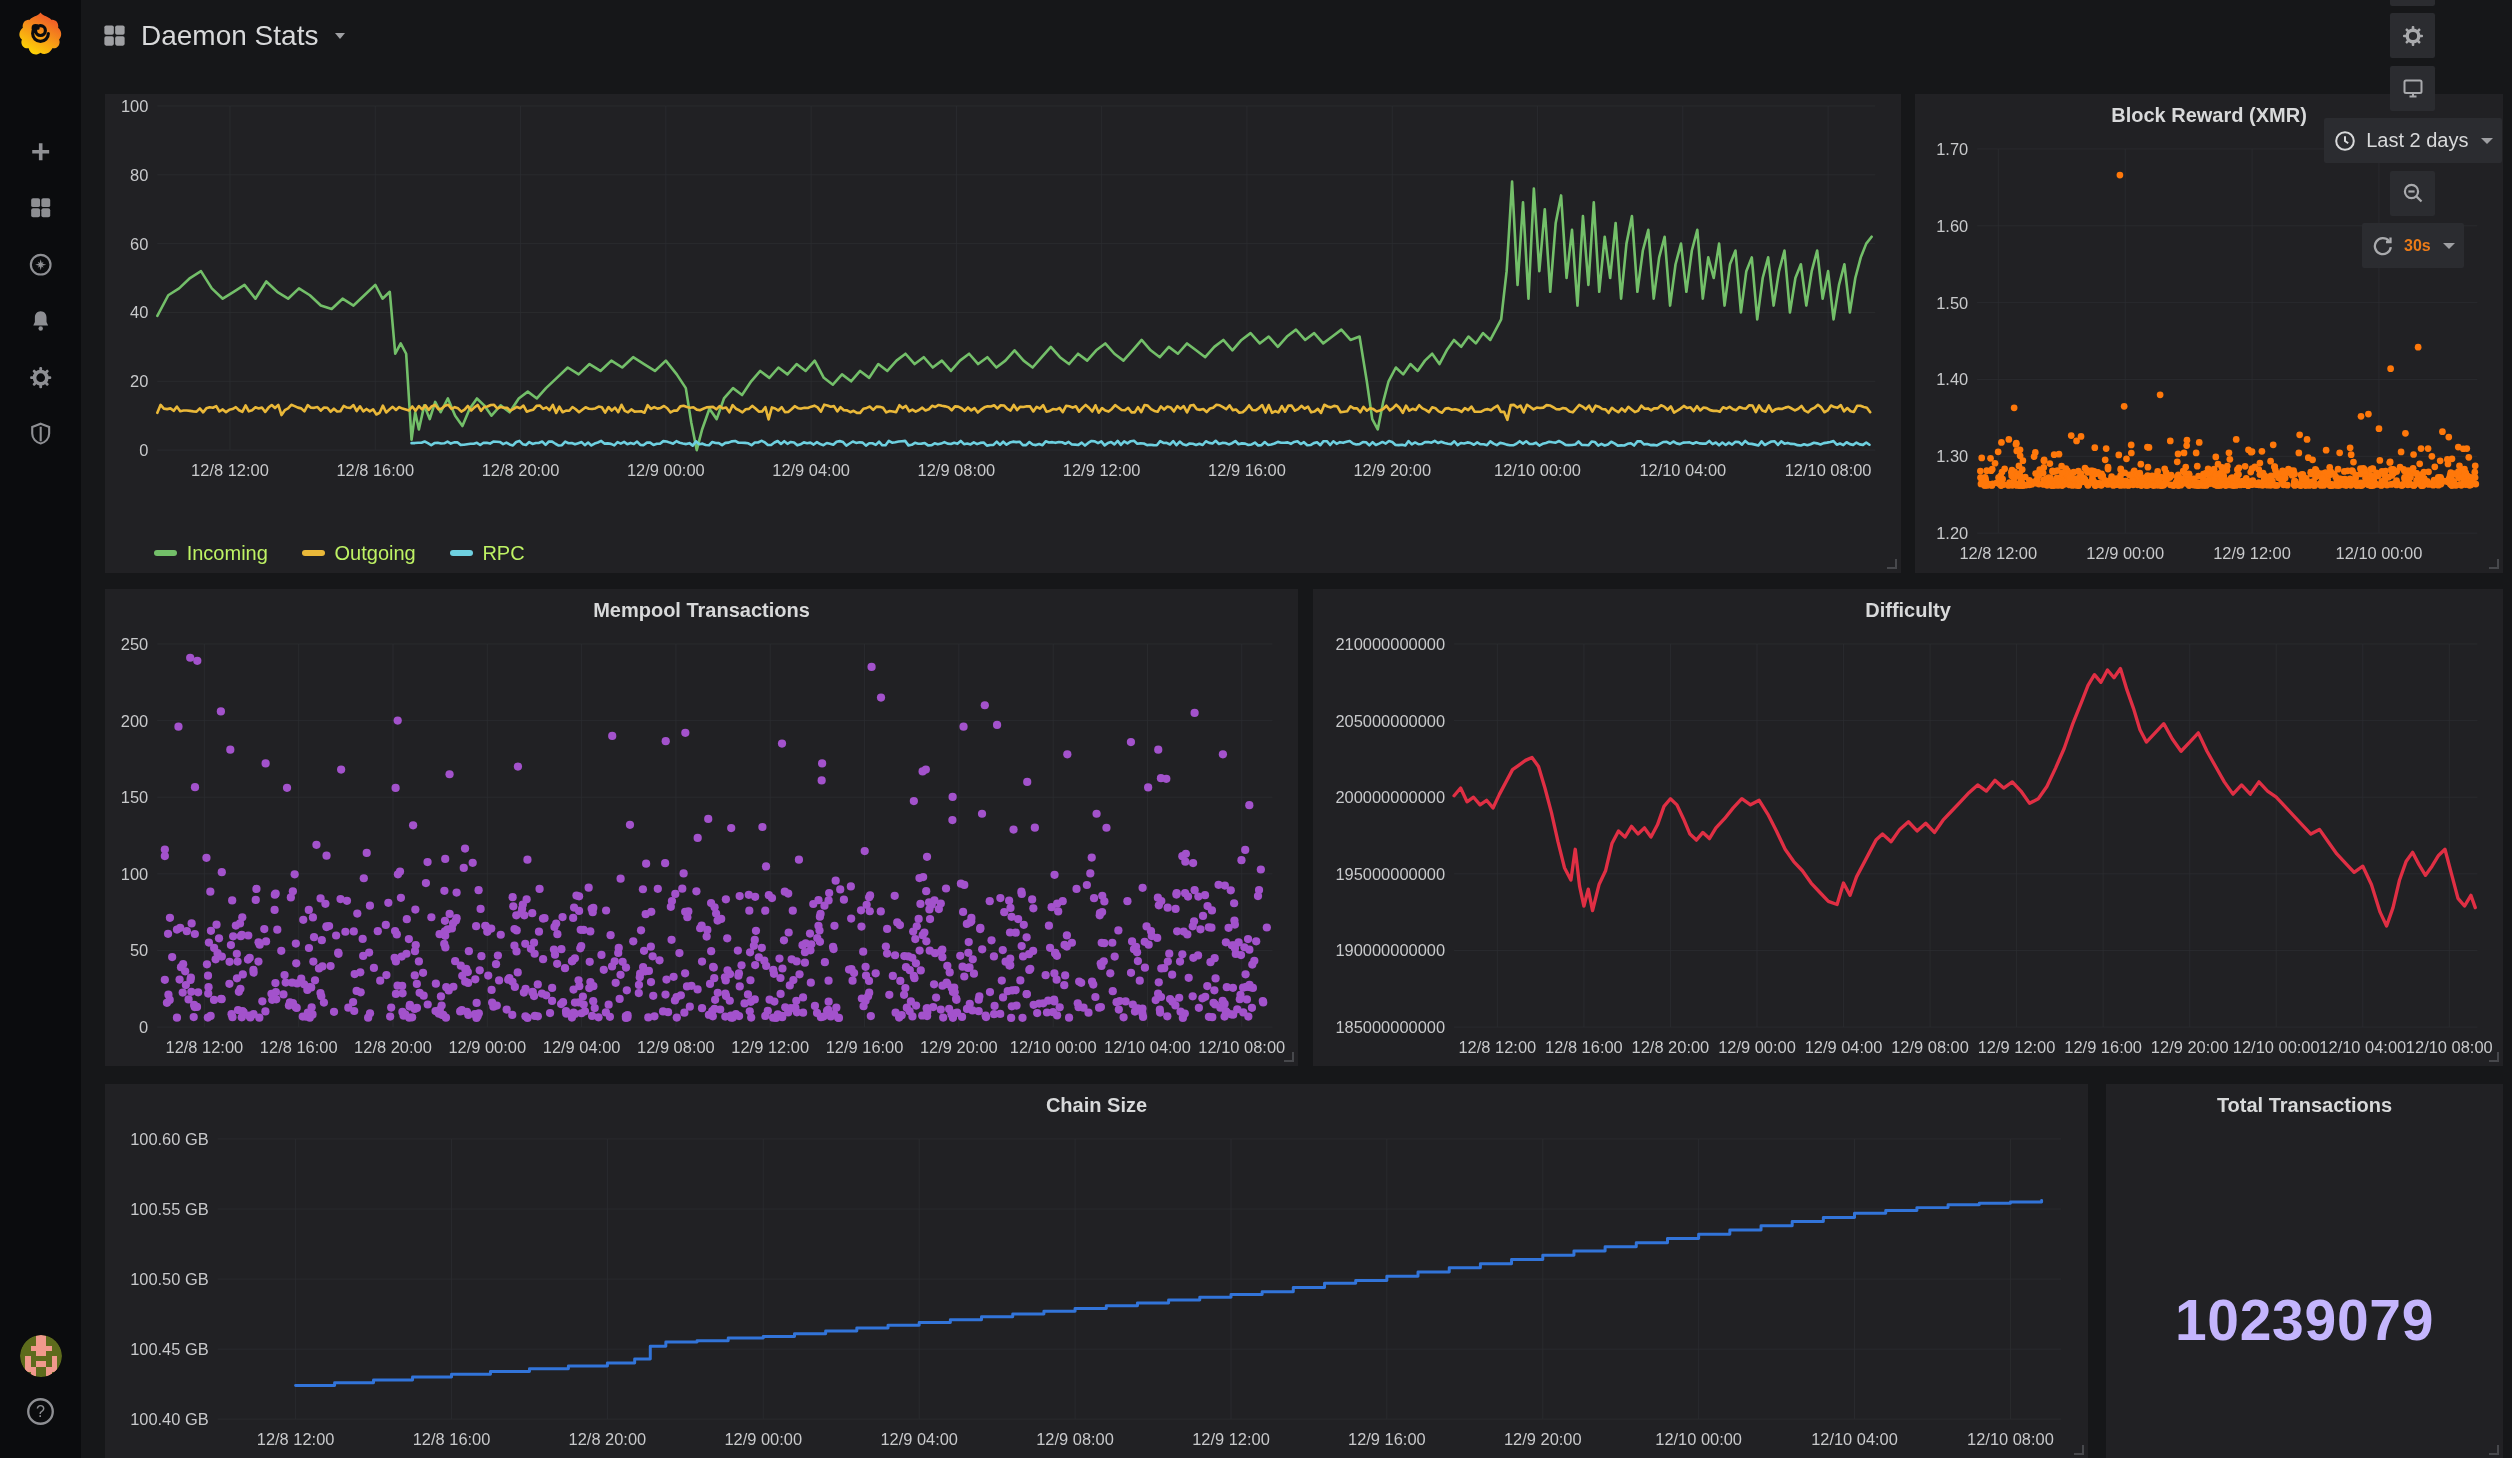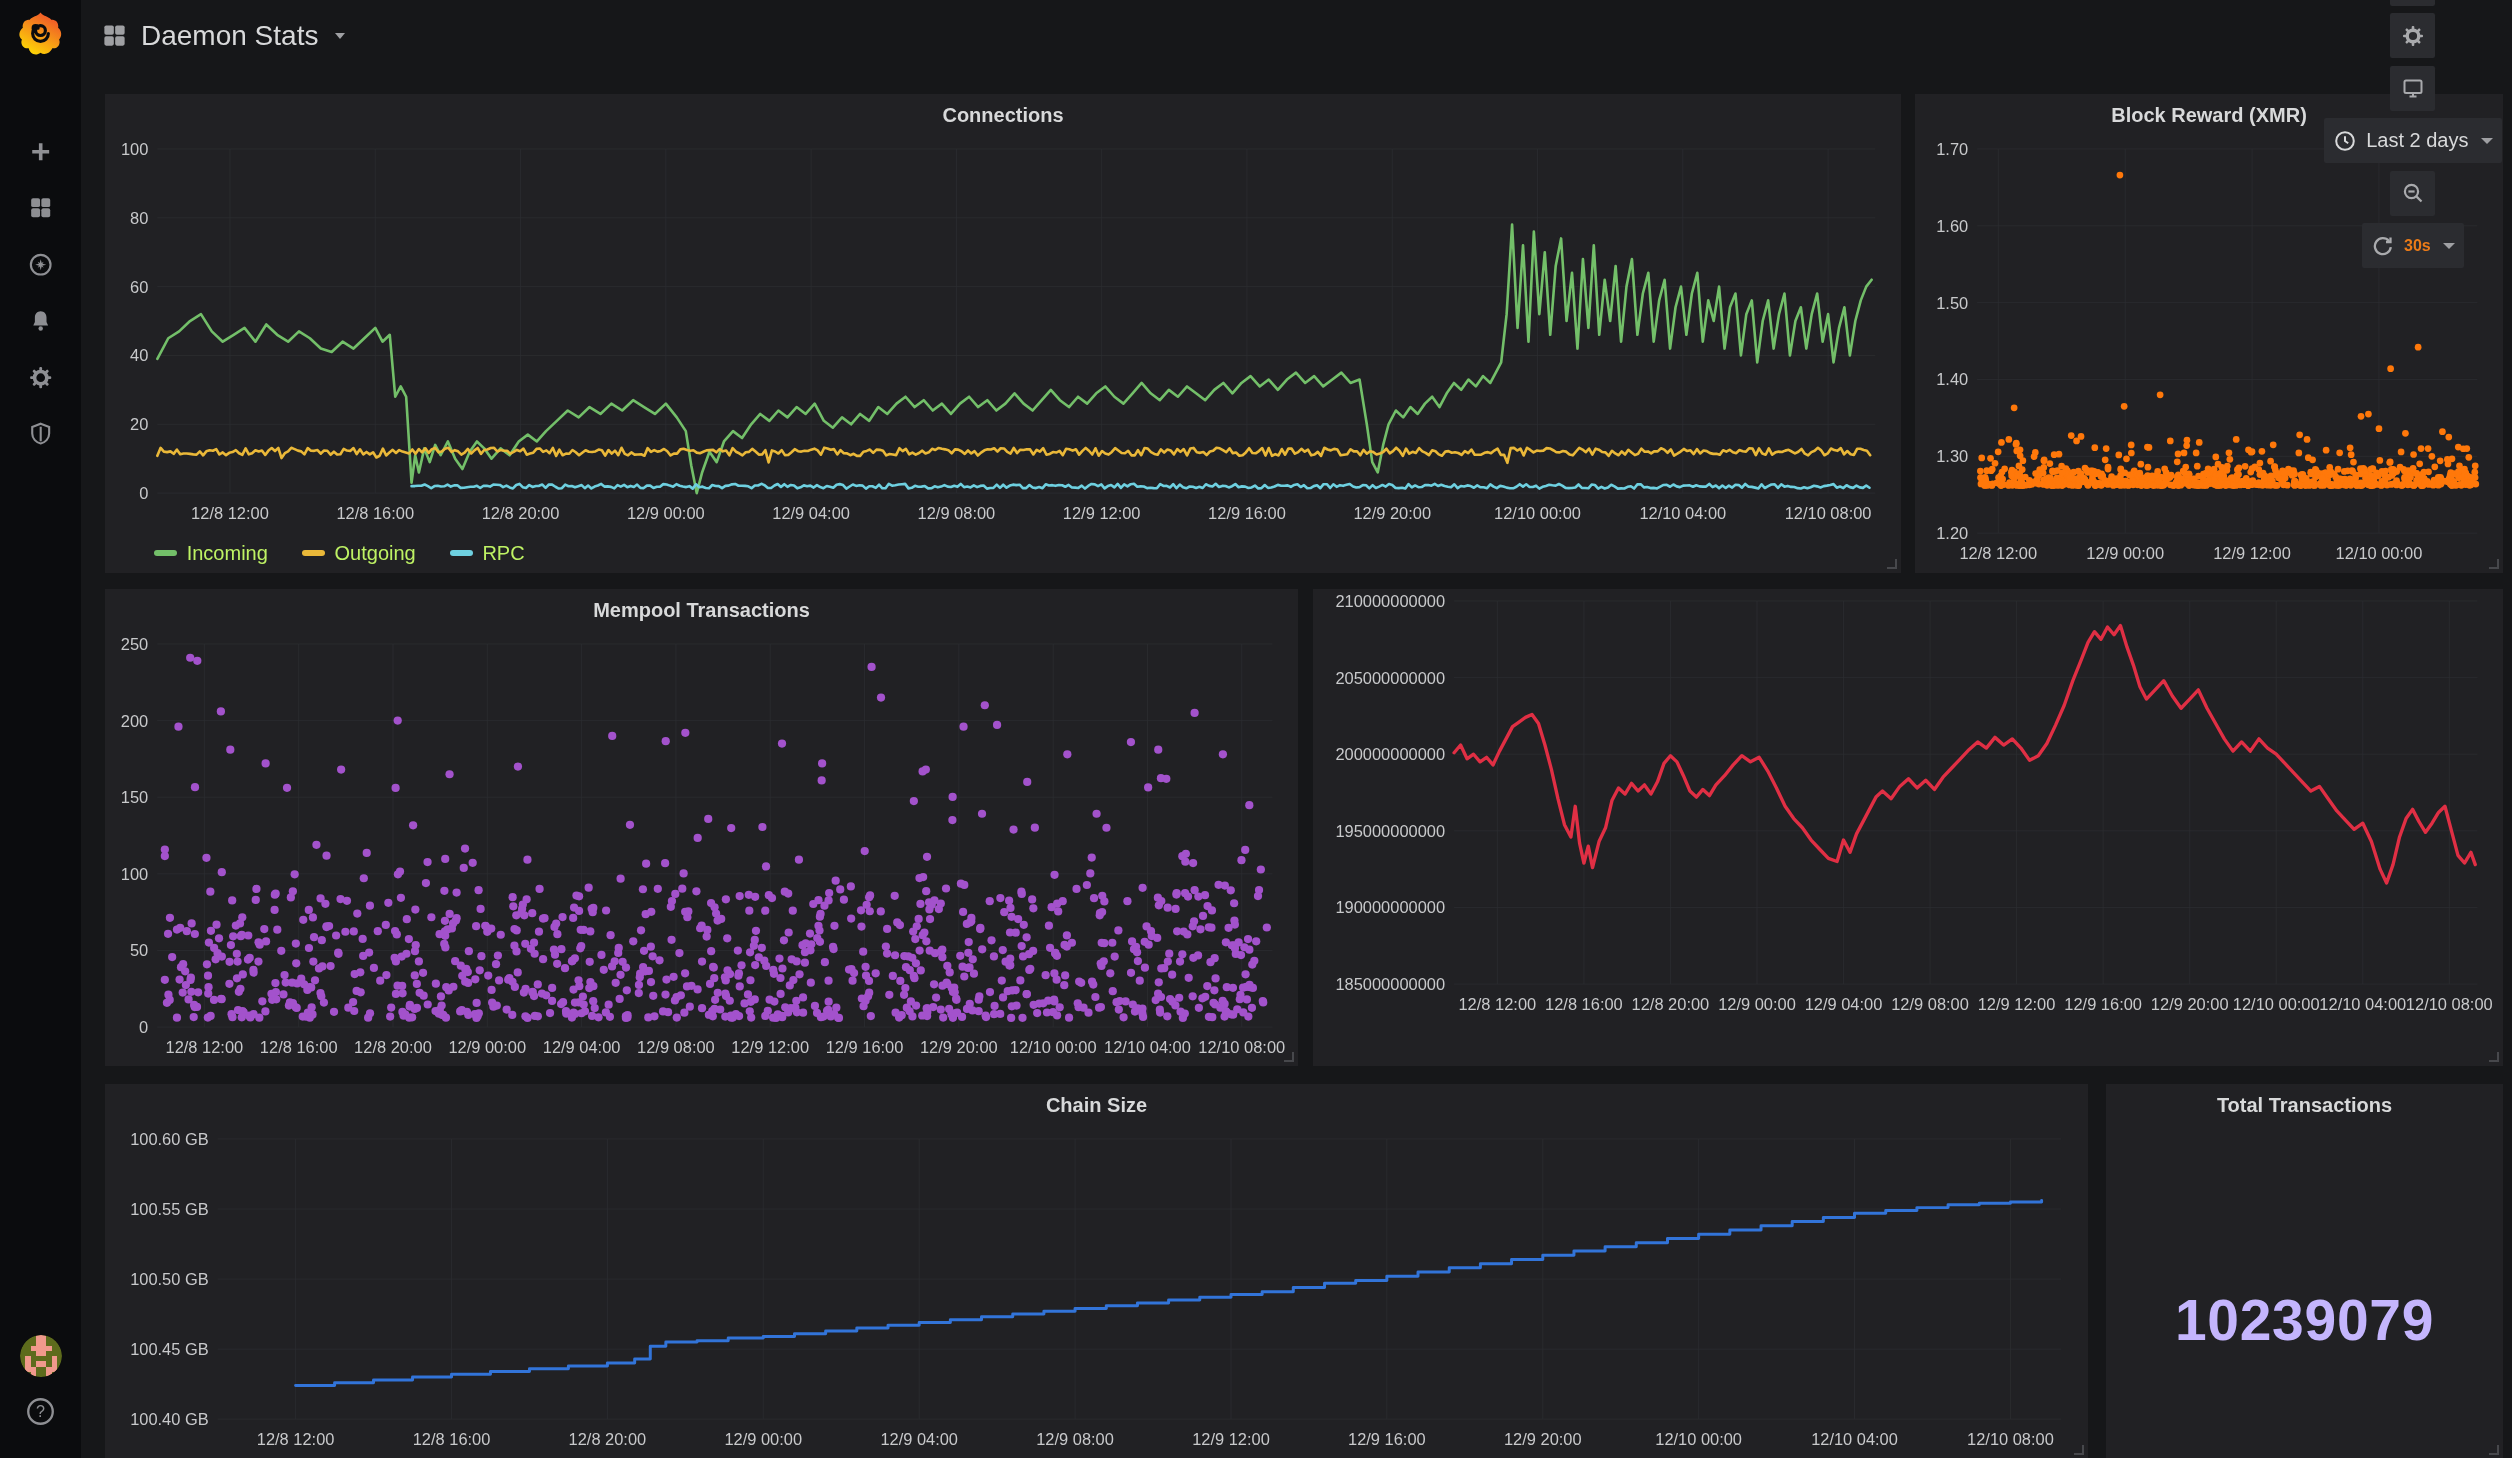--- a/index.html
+++ b/index.html
@@ -234,21 +234,20 @@
       </svg>
       <span class="refresh-label">30s</span>
       <span class="caret"></span>
     </button>
   </div>
 </header>
 
 <main>
 
   <section class="panel" style="left:105px;top:94px;width:1796px;height:479px">
-    <h2 class="panel-title">Connections</h2>
     <div class="chart"><svg width="1796" height="395" viewBox="0 0 2400 528">
           <line x1="166.7" y1="16" x2="166.7" y2="476" stroke="#2c2d32" stroke-width="1"></line>
           <text x="166.7" y="510" fill="#c8c9cb" font-size="22" text-anchor="middle">12/8 12:00</text>
           <line x1="360.9" y1="16" x2="360.9" y2="476" stroke="#2c2d32" stroke-width="1"></line>
           <text x="360.9" y="510" fill="#c8c9cb" font-size="22" text-anchor="middle">12/8 16:00</text>
           <line x1="555.1" y1="16" x2="555.1" y2="476" stroke="#2c2d32" stroke-width="1"></line>
           <text x="555.1" y="510" fill="#c8c9cb" font-size="22" text-anchor="middle">12/8 20:00</text>
           <line x1="749.3" y1="16" x2="749.3" y2="476" stroke="#2c2d32" stroke-width="1"></line>
           <text x="749.3" y="510" fill="#c8c9cb" font-size="22" text-anchor="middle">12/9 00:00</text>
           <line x1="943.5" y1="16" x2="943.5" y2="476" stroke="#2c2d32" stroke-width="1"></line>
@@ -2216,20 +2215,21 @@
           <circle cx="956.6" cy="514.8" r="5.5" fill="#a352cc"></circle>
           <circle cx="1330.8" cy="501.3" r="5.5" fill="#a352cc"></circle>
           <circle cx="1256.9" cy="458.6" r="5.5" fill="#a352cc"></circle>
           <circle cx="757.0" cy="411.4" r="5.5" fill="#a352cc"></circle>
           <circle cx="836.9" cy="515.4" r="5.5" fill="#a352cc"></circle>
           <circle cx="1525.2" cy="474.4" r="5.5" fill="#a352cc"></circle>
         </svg></div>
   </section>
 
   <section class="panel" style="left:1313px;top:589px;width:1190px;height:477px">
+    <h2 class="panel-title">Difficulty</h2>
     <div class="chart"><svg width="1190" height="434" viewBox="0 0 1590 580">
           <line x1="246.2" y1="16" x2="246.2" y2="528" stroke="#2c2d32" stroke-width="1"></line>
           <text x="246.2" y="562" fill="#c8c9cb" font-size="22" text-anchor="middle">12/8 12:00</text>
           <line x1="361.9" y1="16" x2="361.9" y2="528" stroke="#2c2d32" stroke-width="1"></line>
           <text x="361.9" y="562" fill="#c8c9cb" font-size="22" text-anchor="middle">12/8 16:00</text>
           <line x1="477.5" y1="16" x2="477.5" y2="528" stroke="#2c2d32" stroke-width="1"></line>
           <text x="477.5" y="562" fill="#c8c9cb" font-size="22" text-anchor="middle">12/8 20:00</text>
           <line x1="593.2" y1="16" x2="593.2" y2="528" stroke="#2c2d32" stroke-width="1"></line>
           <text x="593.2" y="562" fill="#c8c9cb" font-size="22" text-anchor="middle">12/9 00:00</text>
           <line x1="708.8" y1="16" x2="708.8" y2="528" stroke="#2c2d32" stroke-width="1"></line>

